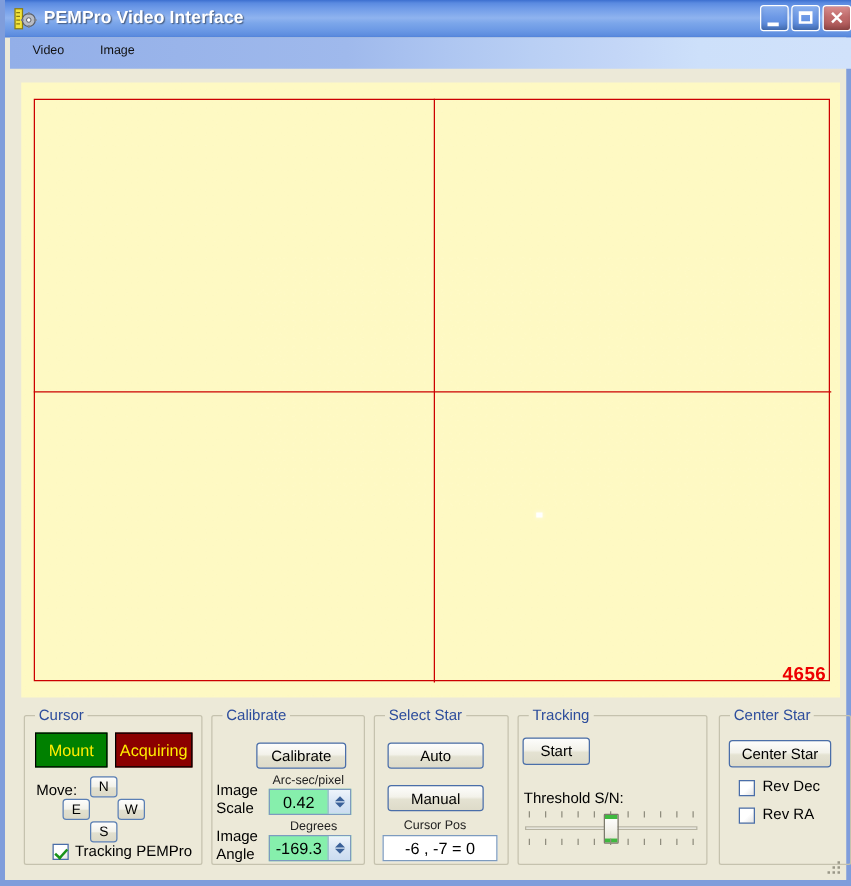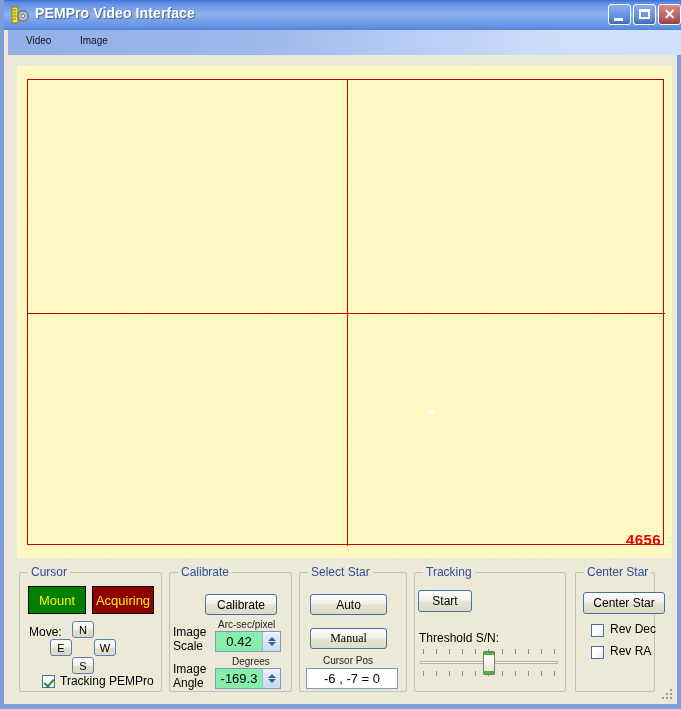--- a/index.html
+++ b/index.html
@@ -449,21 +449,21 @@
         <span class="arrow-up"></span>
         <span class="arrow-dn"></span>
       </div>
     </div>
   </div>
 
   <div class="group" style="left:295px; top:572px; width:108px; height:120px;">
     <div class="legend">Select Star</div>
 
     <div class="btn" style="left:10px; top:21px; width:77px; height:21px;">Auto</div>
-    <div class="btn" style="left:10px; top:55px; width:77px; height:21px;font-family:Liberation Serif, serif;">Manual</div>
+    <div class="btn" style="left:10px; top:55px; width:77px; height:21px;">Manual</div>
 
     <div class="lbl-small" style="left:23px; top:82px; color:#222;">Cursor Pos</div>
     <div class="textbox" style="left:6px; top:95px; width:92px; height:21px;">-6 , -7 = 0</div>
   </div>
 
   <div class="group" style="left:410px; top:572px; width:152px; height:120px;">
     <div class="legend">Tracking</div>
 
     <div class="btn" style="left:3px; top:17px; width:54px; height:22px;">Start</div>
 
@@ -492,21 +492,21 @@
         <span></span>
         <span></span>
       <span></span>
         <span></span>
         <span></span>
         <span></span>
         <span></span>
     </div>
   </div>
 
-  <div class="group" style="left:571px; top:572px; width:80px; height:120px;">
+  <div class="group" style="left:571px; top:572px; width:106px; height:120px;">
     <div class="legend">Center Star</div>
 
     <div class="btn" style="left:7px; top:19px; width:82px; height:22px;">Center Star</div>
 
     <div class="chk" style="left:15px; top:51px;"></div>
     <div class="lbl" style="left:34px; top:49px;">Rev Dec</div>
 
     <div class="chk" style="left:15px; top:73px;"></div>
     <div class="lbl" style="left:34px; top:71px;">Rev RA</div>
   </div>

